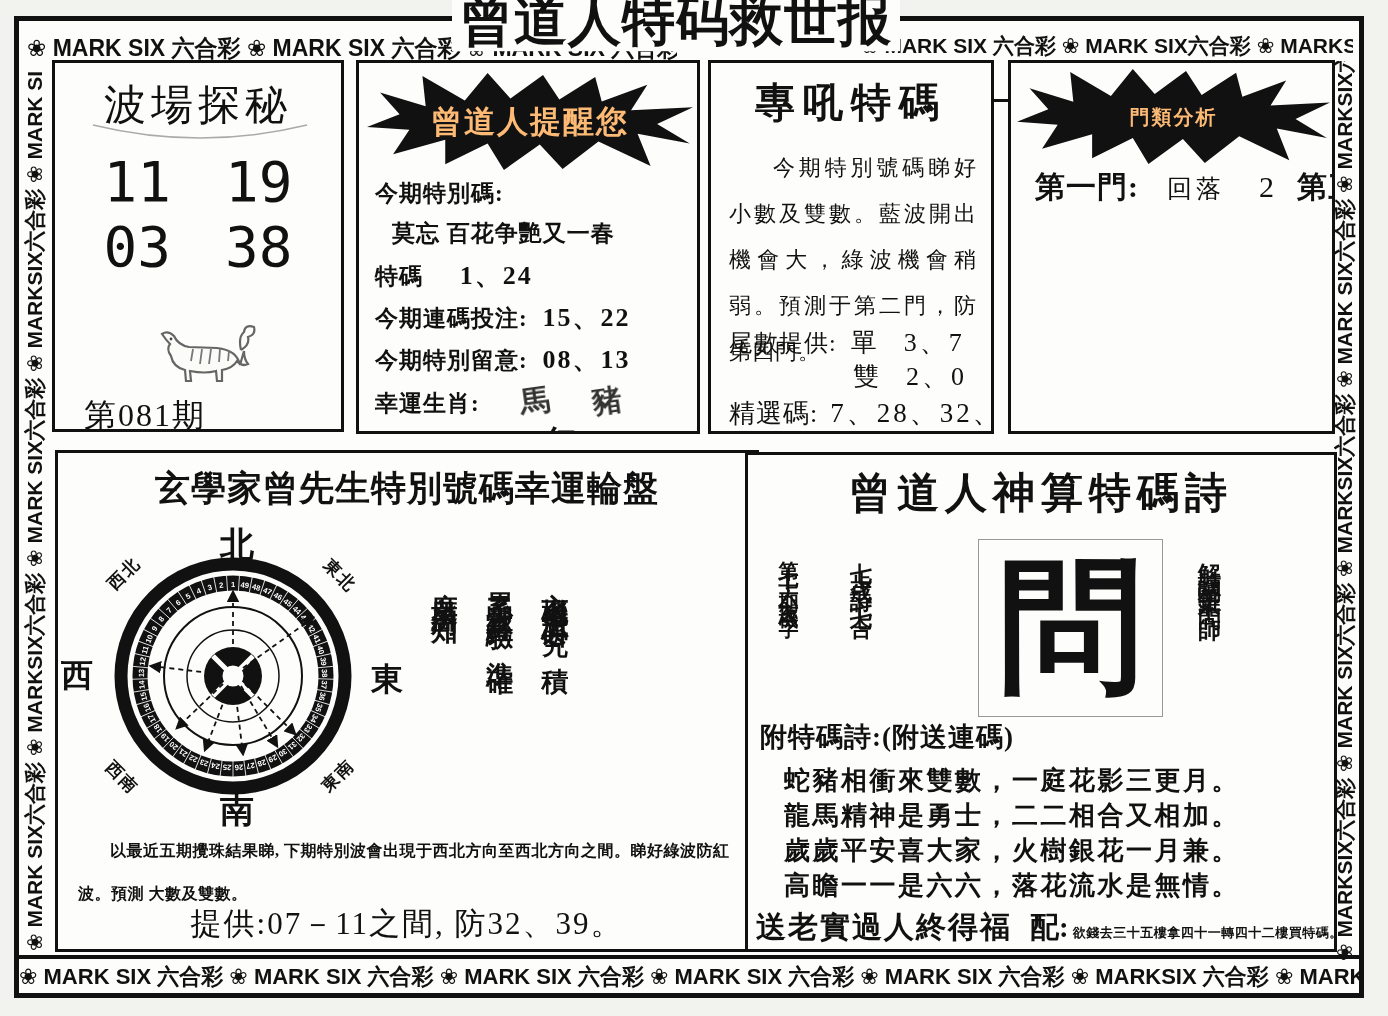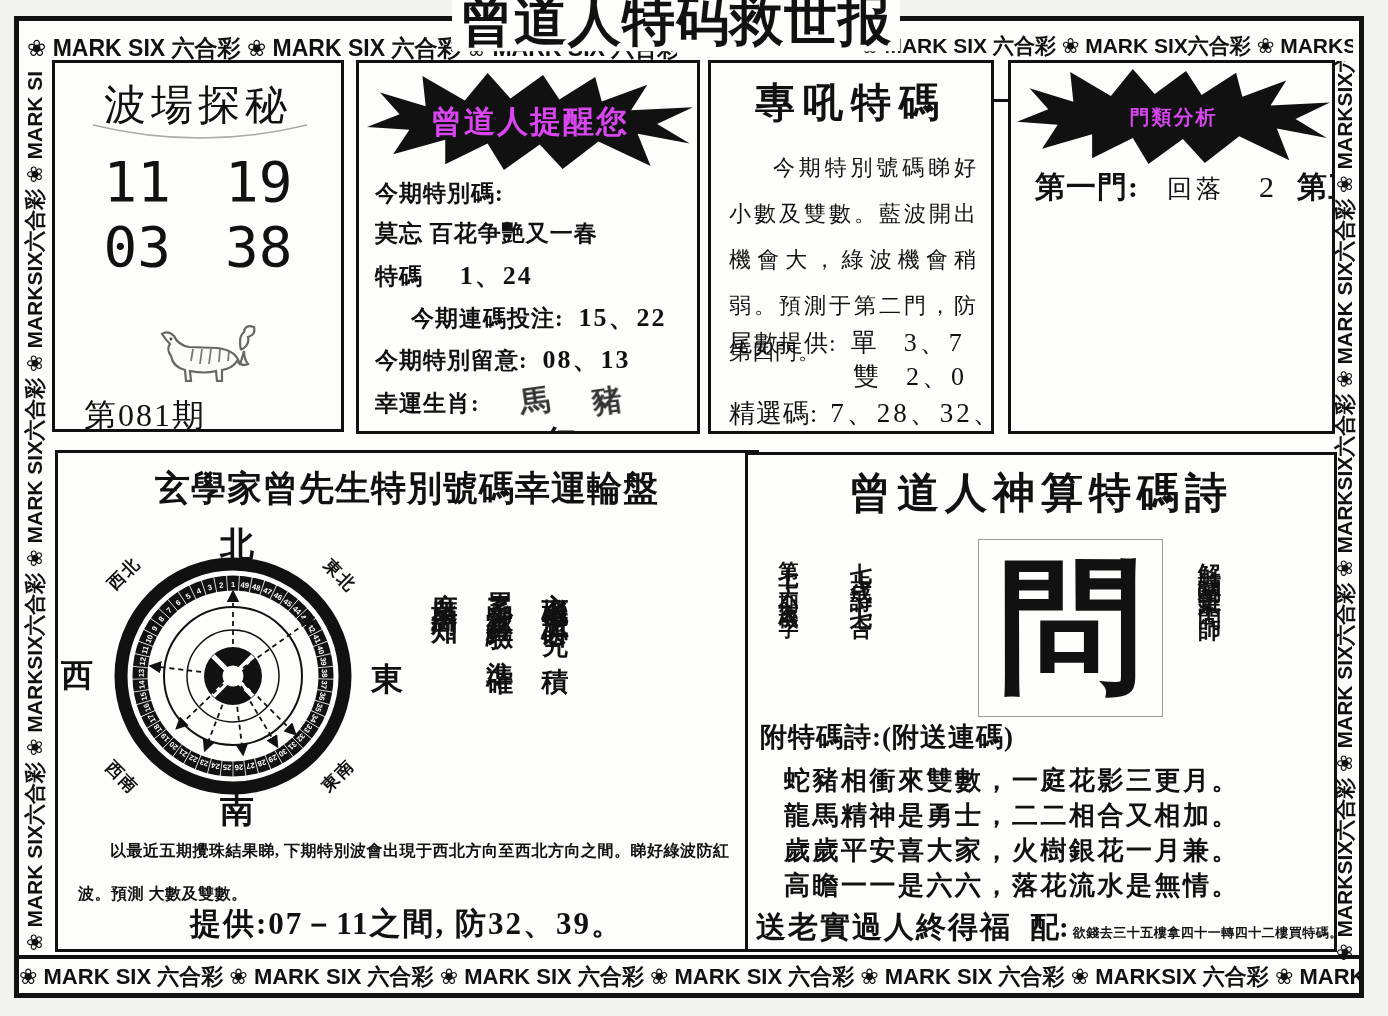--- a/index.html
+++ b/index.html
@@ -49,21 +49,21 @@
       font-family:var(--mono);font-size:56px;font-weight:400;line-height:58px;}
   .numrow1{top:90px;}
   .numrow2{top:155px;}
   .tiger{left:90px;top:258px;}
   
   .burst{position:absolute;background:var(--ink);display:flex;align-items:center;
       justify-content:center;
       clip-path:polygon(0% 55%,10% 42%,4% 20%,18% 34%,17% 3%,30% 28%,37% 0%,44% 26%,
       54% 2%,59% 27%,70% 4%,72% 29%,86% 12%,81% 38%,100% 35%,89% 52%,99% 72%,83% 62%,
       87% 95%,71% 70%,60% 98%,53% 73%,42% 99%,37% 72%,24% 93%,24% 68%,8% 83%,13% 58%);}
-  .burst span{color:#d946ef;font-family:Liberation Mono, monospace;font-weight:900;letter-spacing:2px;}
+  .burst span{color:#fdba74;font-family:Liberation Mono, monospace;font-weight:900;letter-spacing:2px;}
   .box2 .burst{left:8px;top:10px;width:326px;height:98px;}
   .box2 .burst span{font-size:31px;}
   .box4 .burst{left:6px;top:6px;width:313px;height:96px;}
   .box4 .burst span{font-size:20px;}
   
   .r-line{left:16px;right:8px;font-size:23px;font-weight:bold;letter-spacing:1px;
       white-space:nowrap;}
   .r-line .val{font-family:var(--serif);font-weight:600;font-size:26px;letter-spacing:2px;
       margin-left:8px;}
   .zodiac-glyph{display:inline-block;font-size:30px;font-weight:bold;color:#333;
@@ -95,21 +95,21 @@
   .dir-diag{font-size:17px;letter-spacing:2px;}
   .dir-nw{left:22px;top:36px;transform:rotate(-45deg);}
   .dir-ne{left:238px;top:38px;transform:rotate(45deg);}
   .dir-sw{left:20px;top:240px;transform:rotate(45deg);}
   .dir-se{left:236px;top:238px;transform:rotate(-45deg);}
   .vcols{left:352px;top:118px;width:172px;height:285px;writing-mode:vertical-rl;
       text-orientation:upright;white-space:pre-line;font-size:27px;line-height:2.05;
       letter-spacing:6px;font-weight:600;}
   .wheel-analysis{left:20px;right:16px;top:376px;font-size:16px;line-height:43px;
       text-indent:2em;font-weight:600;letter-spacing:.5px;}
-  .wheel-offer{left:0;right:0;top:450px;text-align:center;font-size:31px;font-weight:700;
+  .wheel-offer{left:0;right:0;top:450px;text-align:center;font-size:31px;font-weight:400;
       letter-spacing:2px;}
   
   .poem-title{left:0;right:0;top:10px;text-align:center;font-size:42px;font-weight:800;
       letter-spacing:6px;}
   .vcol{position:absolute;writing-mode:vertical-rl;text-orientation:upright;font-weight:600;}
   .col-issue{left:28px;top:90px;height:215px;font-size:20px;letter-spacing:8px;}
   .col-poem{left:98px;top:90px;height:230px;font-size:22px;letter-spacing:9px;}
   .col-right{left:446px;top:90px;height:235px;font-size:23px;letter-spacing:9px;}
   .mystery-box{left:230px;top:84px;width:185px;height:178px;border:1px solid #999;
       display:flex;align-items:center;justify-content:center;}
@@ -165,29 +165,29 @@
   </section>
 
   <section class="box box2">
     <div class="burst">
       <span>曾道人提醒您</span>
     </div>
     <div class="abs r-line" style="top:115px;">
       <span>今期特別碼:</span>
       <span class="val"></span>
     </div>
-    <div class="abs r-line" style="top:155px;">
+    <div class="abs r-line" style="top:155px;margin-left:17px;">
       <span>莫忘 百花争艷又一春</span>
       <span class="val"></span>
     </div>
     <div class="abs r-line" style="top:195px;">
       <span>特碼</span>
       <span class="val" style="margin-left:30px;">1、24</span>
     </div>
-    <div class="abs r-line" style="top:237px;margin-left:36px;">
+    <div class="abs r-line" style="top:237px;">
       <span>今期連碼投注:</span>
       <span class="val">15、22</span>
     </div>
     <div class="abs r-line" style="top:279px;">
       <span>今期特別留意:</span>
       <span class="val">08、13</span>
     </div>
     <div class="abs r-line" style="top:318px;">
       <span>幸運生肖:</span>
       <span class="zodiac-glyph">馬</span>

